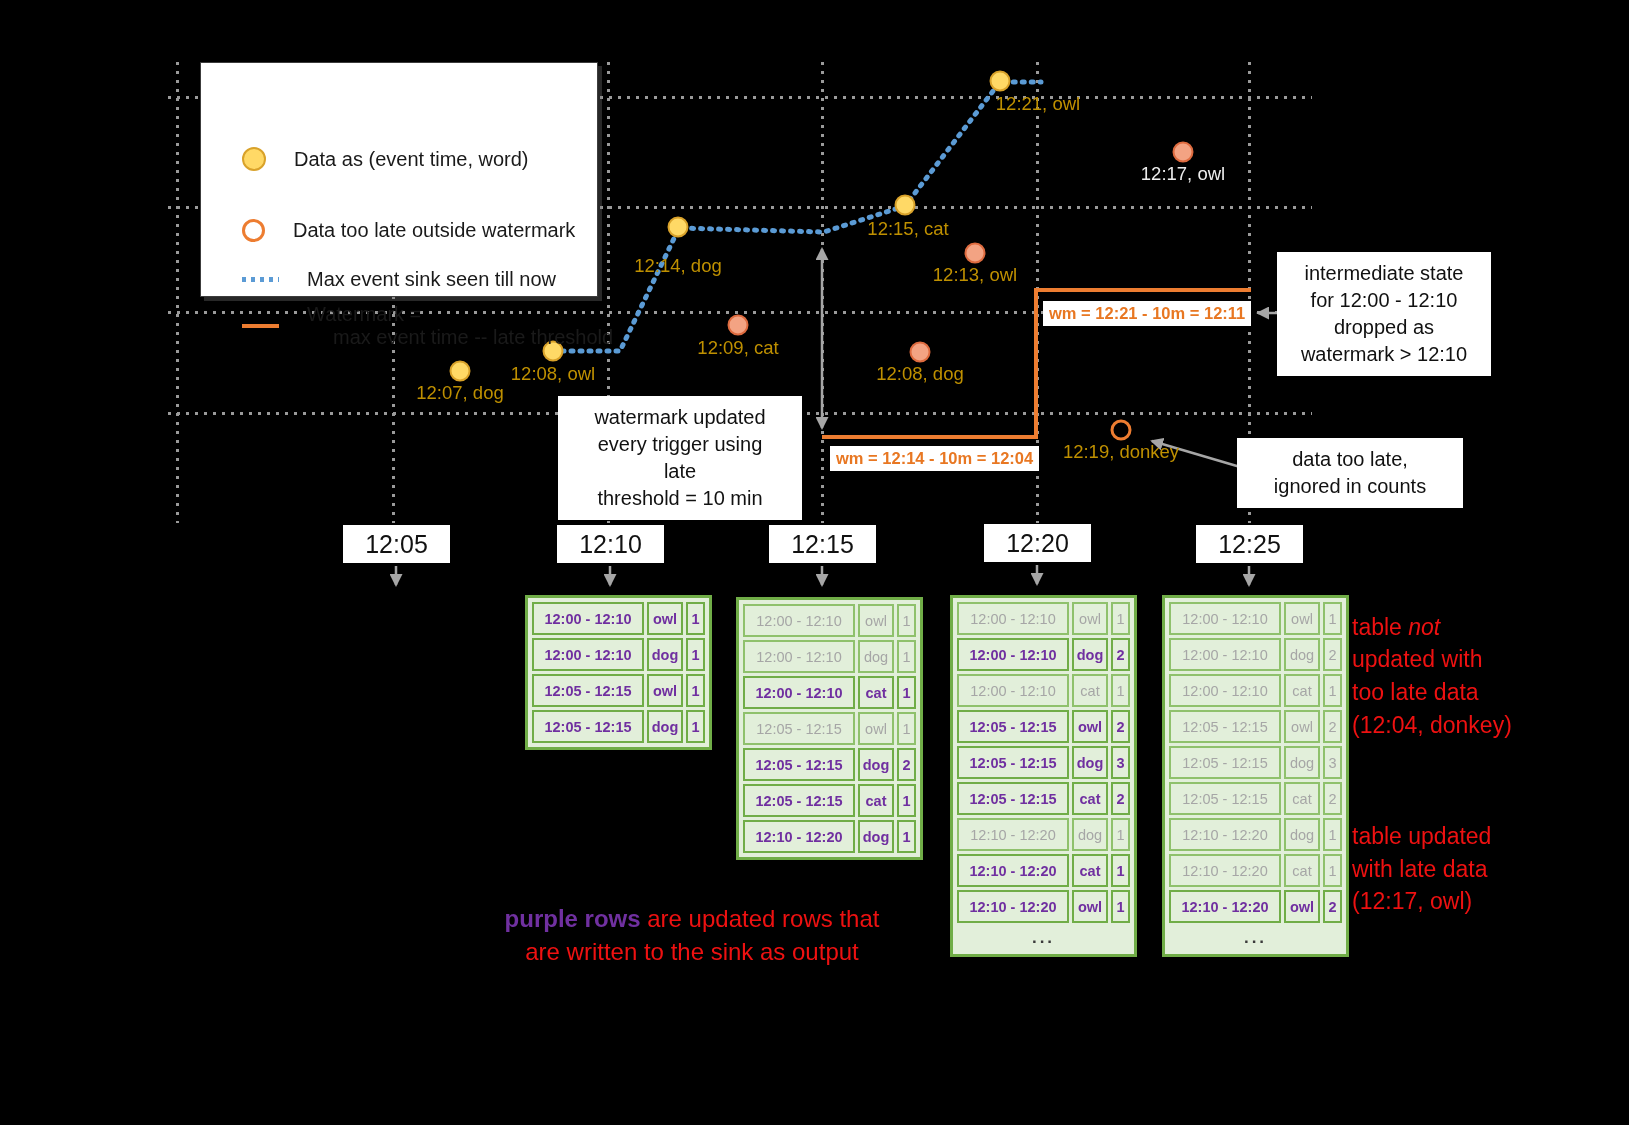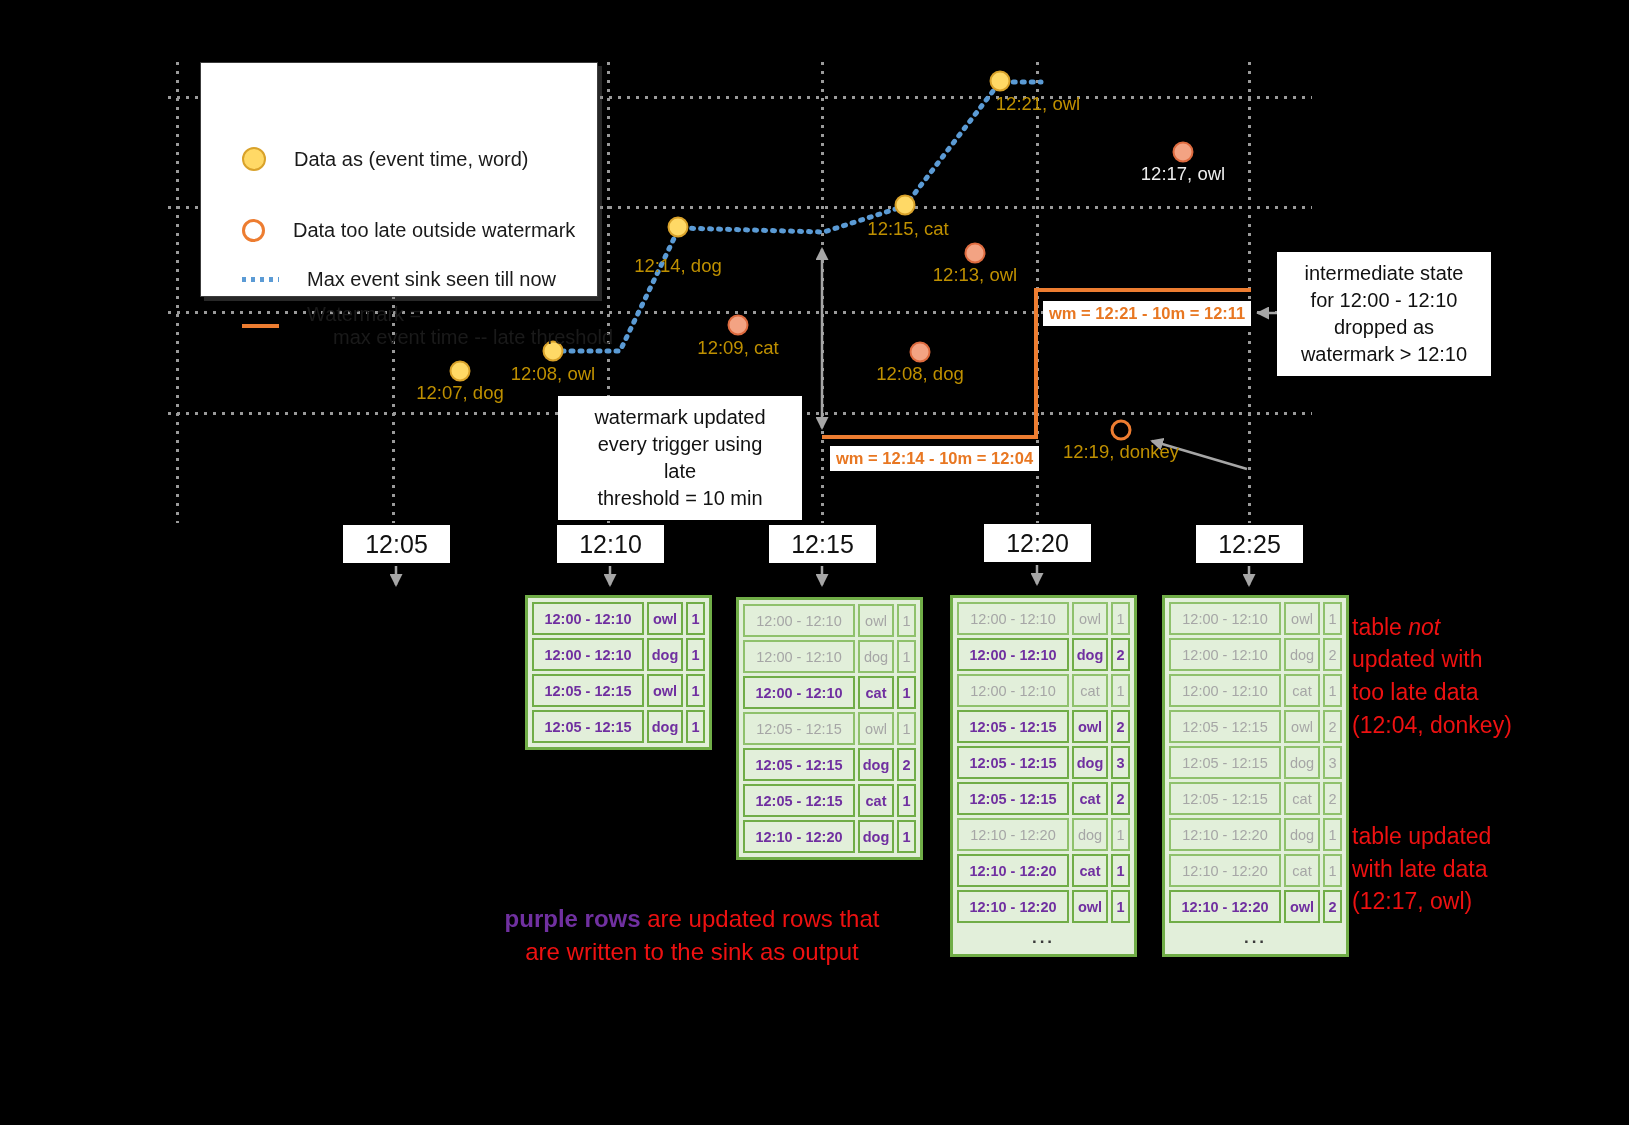--- a/index.html
+++ b/index.html
@@ -148,20 +148,22 @@
   <div class="wm-label" style="left:830px; top:446px;">wm = 12:14 - 10m = 12:04</div>
   <div class="wm-label" style="left:1043px; top:301px;">wm = 12:21 - 10m = 12:11</div>
 
   <div class="callout" style="left:558px; top:396px; width:244px;">watermark updated
 every trigger using late
 threshold = 10 min</div>
   <div class="callout" style="left:1277px; top:252px; width:214px;">intermediate state
 for 12:00 - 12:10
 dropped as
 watermark &gt; 12:10</div>
+  <div class="callout" style="left:1237px; top:438px; width:226px;">data too late,
+ignored in counts</div>
 
   <div class="timebox" style="left:343px;  top:525px;">12:05</div>
   <div class="timebox" style="left:557px;  top:525px;">12:10</div>
   <div class="timebox" style="left:769px;  top:525px;">12:15</div>
   <div class="timebox" style="left:984px;  top:524px;">12:20</div>
   <div class="timebox" style="left:1196px; top:525px;">12:25</div>
 
   <div id="tables-layer">
       <div class="rtable" style="left: 525px; top: 595px;">
         <div class="trow row-updated">

